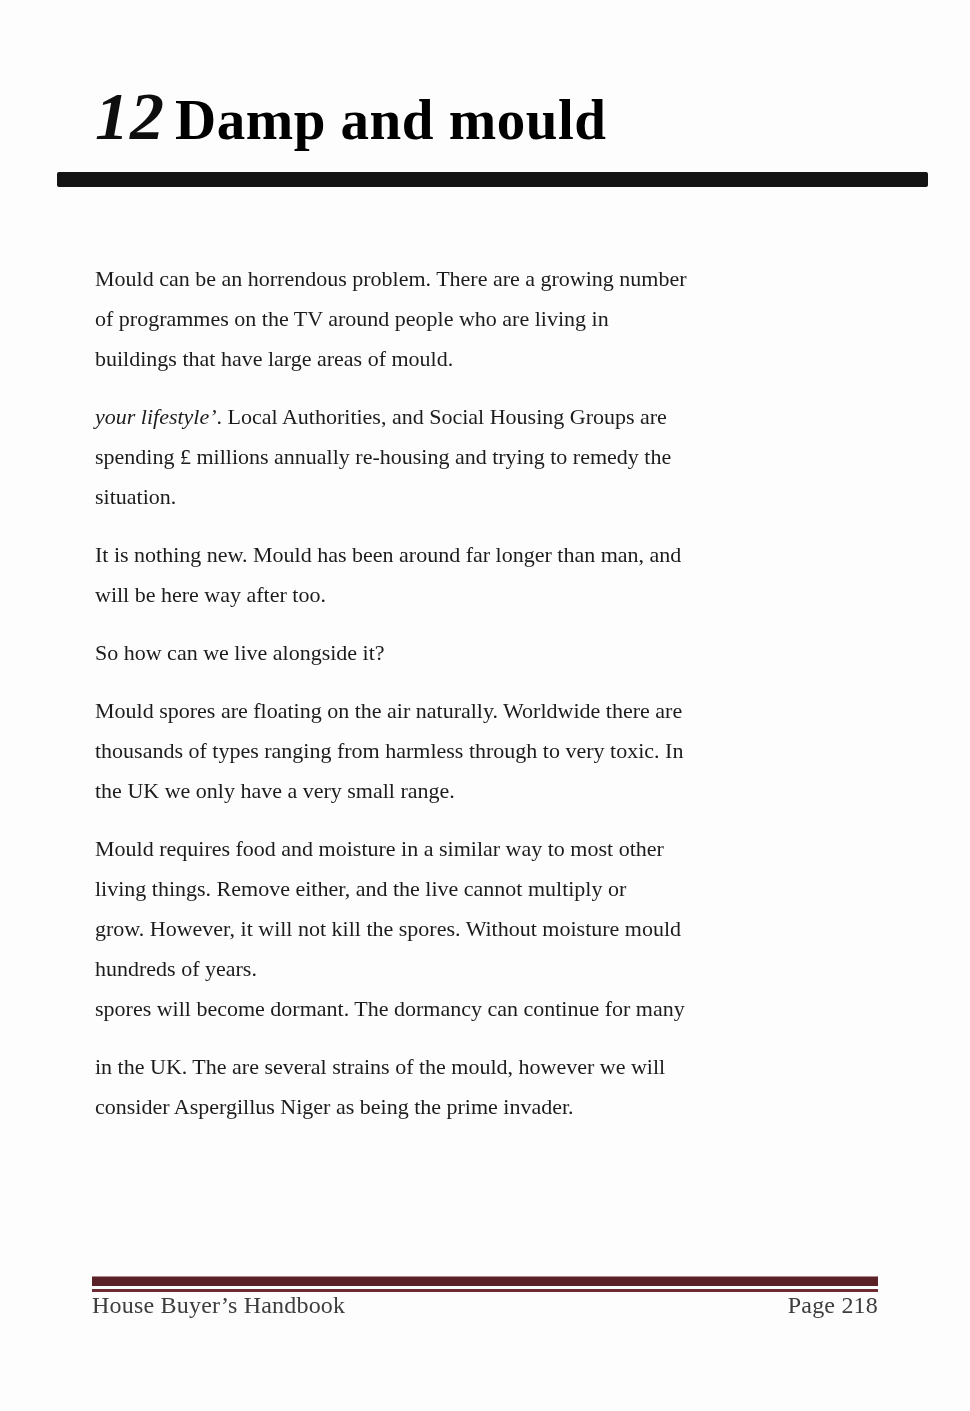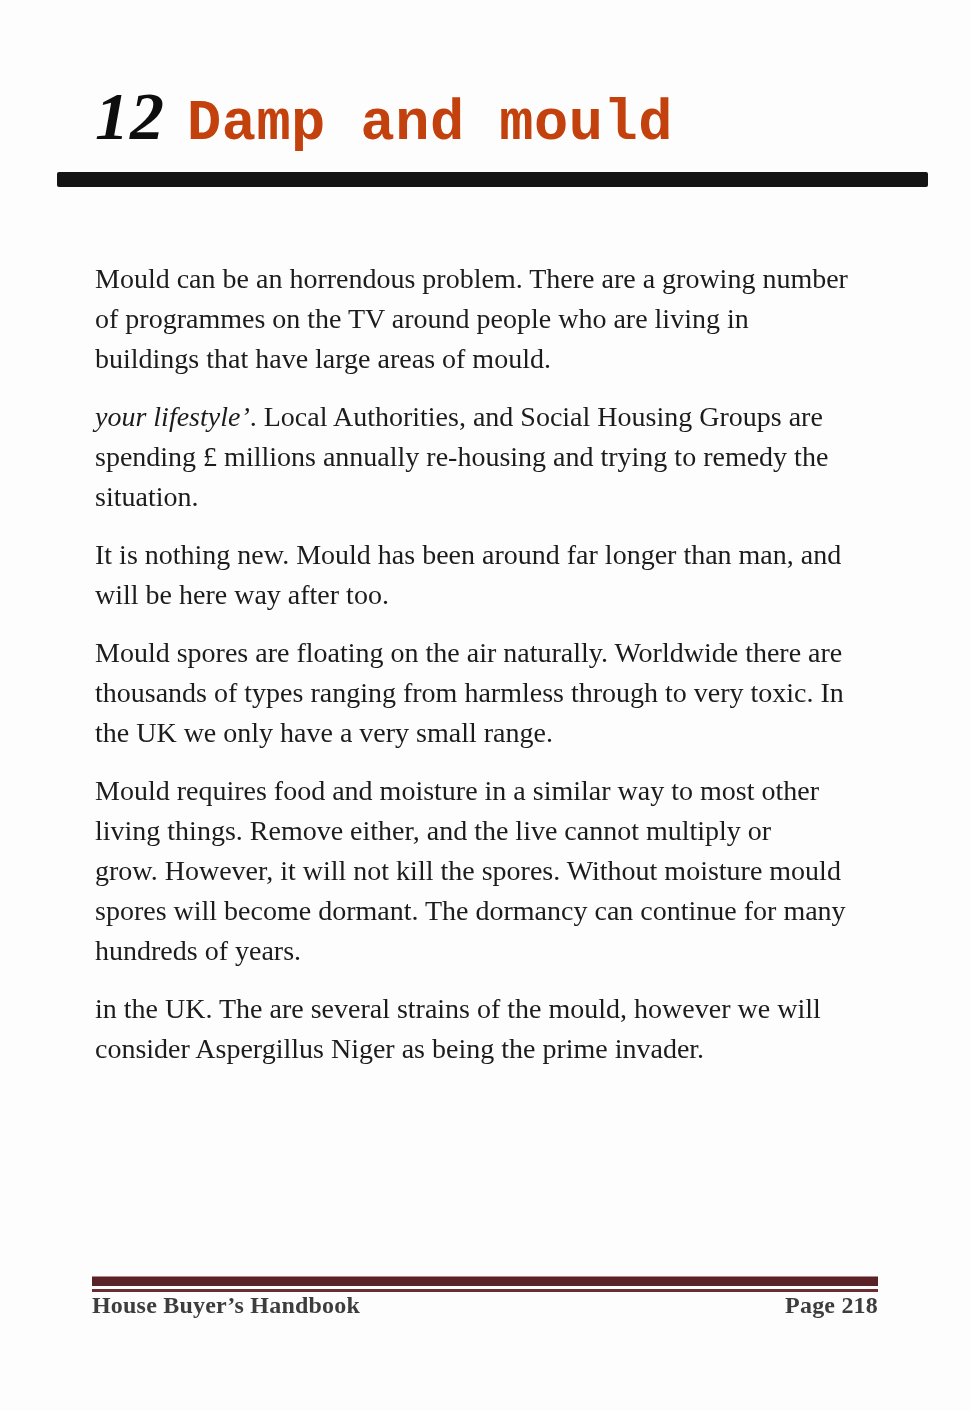--- a/index.html
+++ b/index.html
@@ -17,57 +17,56 @@
     color: #1c1c1c;
   }
 
   
   .chapter-heading {
     position: absolute;
     left: 95px;
     top: 82px;
     display: flex;
     align-items: baseline;
-    gap: 22px;
+    gap: 10px;
     white-space: nowrap;
     justify-content: center;
   }
   .chapter-num {
     font-size: 68px;
     font-weight: bold;
     font-style: italic;
     color: #0e0e0e;
     line-height: 1;
     letter-spacing: 1px;
   }
   .chapter-title {
     font-size: 57px;
     font-weight: bold;
-    color: #c2410c;
+    color: #000000;
     line-height: 1;
     letter-spacing: 0.5px;
-    font-family: Liberation Mono, monospace;
   }
   .heading-rule {
     position: absolute;
     left: 57px;
     top: 172px;
     width: 871px;
     height: 15px;
     background: #141414;
     border-radius: 2px;
   }
 
   
   .body-text {
     position: absolute;
     left: 95px;
     top: 259px;
     width: 800px;
-    font-size: 28px;
+    font-size: 22px;
     line-height: 40px;
     color: #1c1c1c;
   }
   .body-text p {
     margin: 0 0 18px 0;
     padding: 0;
   }
   .line {
     display: block;
     white-space: nowrap;
@@ -98,21 +97,21 @@
   }
   .footer-row {
     position: absolute;
     left: 92px;
     top: 1292px;
     width: 786px;
     display: flex;
     justify-content: space-between;
     align-items: baseline;
     font-size: 24px;
-    font-weight: bold;
+    font-weight: normal;
     color: #3d3d3d;
     letter-spacing: 0.2px;
   }
 </style>
 </head>
 <body>
 
 <div class="page">
 
   <div class="chapter-heading">
@@ -133,33 +132,36 @@
       <span class="line"><span class="italic">your lifestyle’</span><span>. Local Authorities, and Social Housing Groups are</span></span>
       <span class="line">spending £ millions annually re-housing and trying to remedy the</span>
       <span class="line">situation.</span>
     </p>
 
     <p>
       <span class="line">It is nothing new. Mould has been around far longer than man, and</span>
       <span class="line">will be here way after too.</span>
     </p>
 
+    <p>
+      <span class="line">So how can we live alongside it?</span>
+    </p>
 
     <p>
       <span class="line">Mould spores are floating on the air naturally. Worldwide there are</span>
       <span class="line">thousands of types ranging from harmless through to very toxic. In</span>
       <span class="line">the UK we only have a very small range.</span>
     </p>
 
     <p>
       <span class="line">Mould requires food and moisture in a similar way to most other</span>
       <span class="line">living things. Remove either, and the live cannot multiply or</span>
       <span class="line">grow. However, it will not kill the spores. Without moisture mould</span>
+      <span class="line">hundreds of years.</span>
       <span class="line">spores will become dormant. The dormancy can continue for many</span>
-      <span class="line">hundreds of years.</span>
     </p>
 
     <p>
       <span class="line">in the UK. The are several strains of the mould, however we will</span>
       <span class="line">consider Aspergillus Niger as being the prime invader.</span>
     </p>
 
   </div>
 
   <div class="footer-rule">

